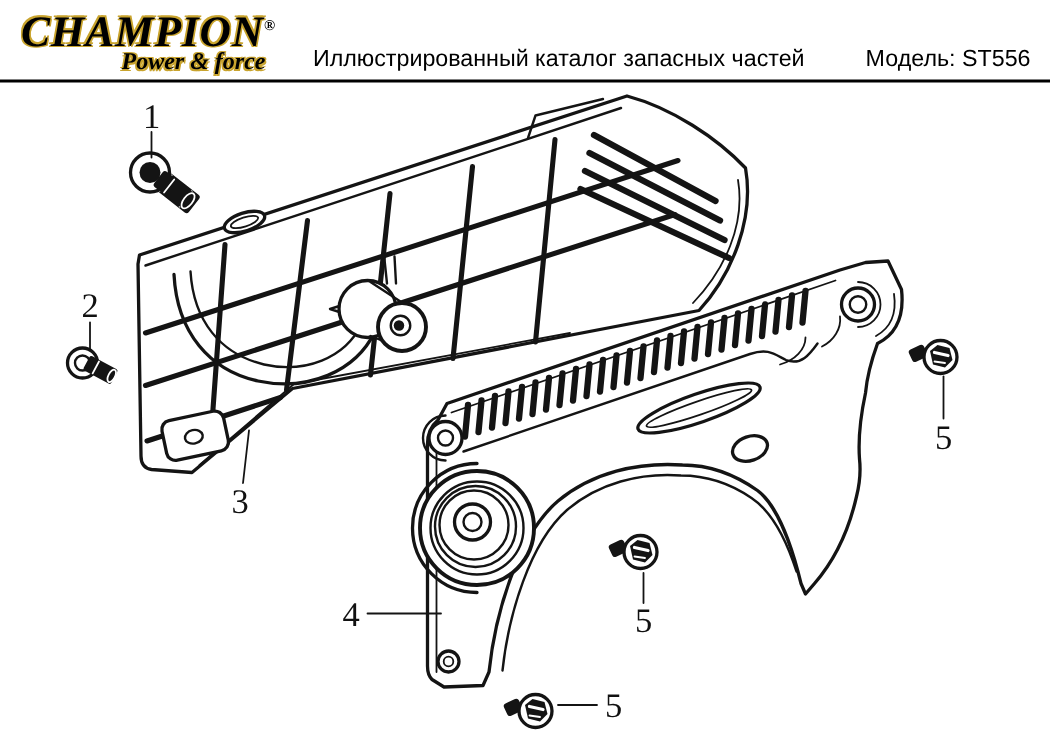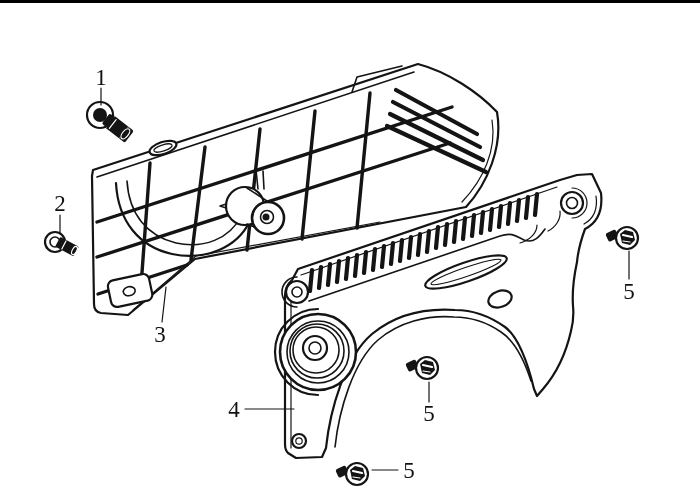--- a/index.html
+++ b/index.html
@@ -36,20 +36,28 @@
   .wt{stroke:#ffffff;fill:none;stroke-linecap:round;}
   .w1{stroke-width:1.2px;} .w15{stroke-width:1.6px;} .w2{stroke-width:2.2px;}
   .w25{stroke-width:2.6px;} .w3{stroke-width:3.4px;} .w4{stroke-width:4.2px;}
   .callout{font-family:"Liberation Serif",serif;font-size:23px;fill:#111;}
 </style>
 </head>
 <body>
 
 <div class="page">
 
+  <div class="header">
+    <div class="logo">
+      <div class="brand"><span>CHAMPION</span><sup>®</sup></div>
+      <div class="tagline">Power &amp; force</div>
+    </div>
+    <div class="doc-title">Иллюстрированный каталог запасных частей</div>
+    <div class="model">Модель: ST556</div>
+  </div>
   <div class="top-rule"></div>
 
   <svg width="700" height="502" viewBox="0 0 700 502">
 
     <g>
       <path class="fw w2" d="M93,170 L418,64 C448,72 478,92 497,112 C503,146 488,183 466,207 L195,259 L128,315 L101,313 Q94,312 94,304 L92,176 Z"></path>
 
       <path class="ln w15" d="M97,177 L414,72"></path>
       <path class="ln w1" d="M492,120 C497,150 483,180 462,202"></path>
       <path class="ln w15" d="M352,92 L357,77 L402,66"></path>

